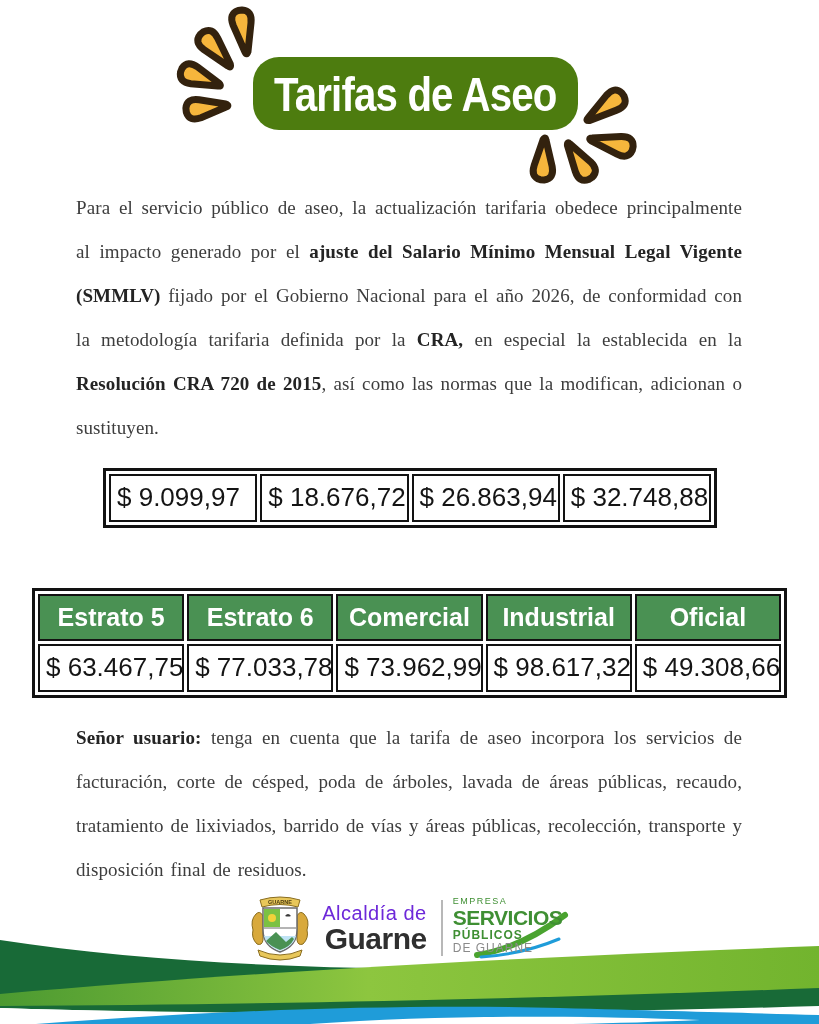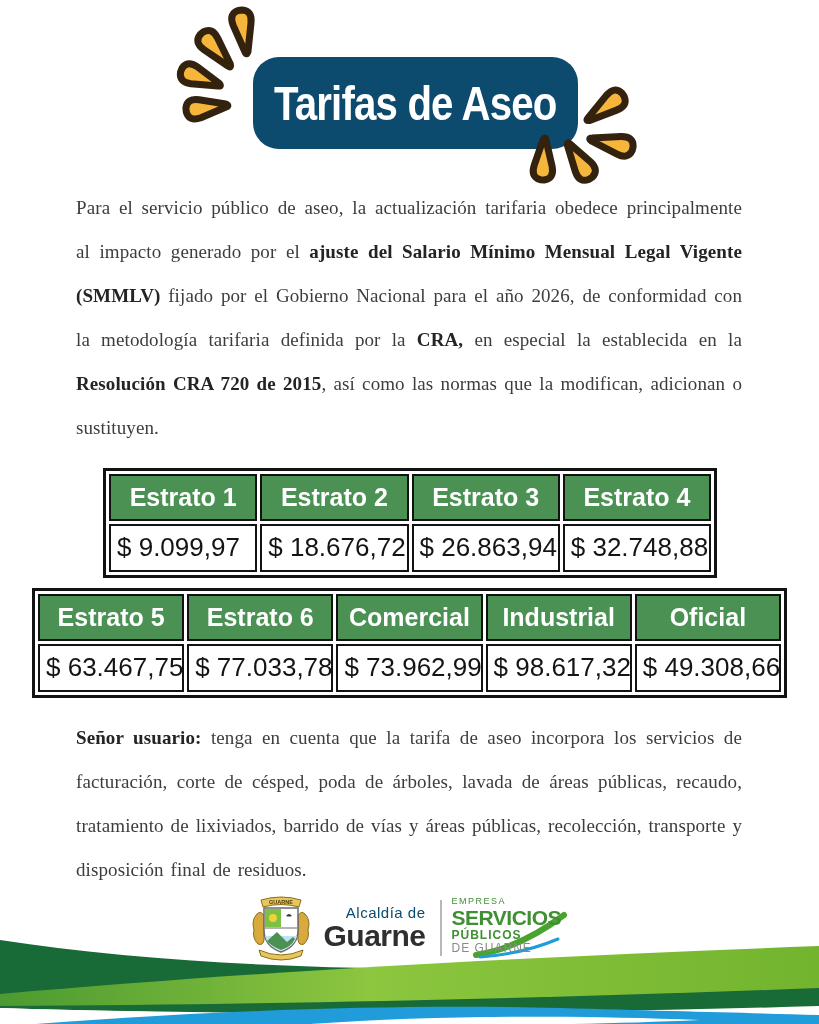--- a/index.html
+++ b/index.html
@@ -5,22 +5,22 @@
   * { margin:0; padding:0; box-sizing:border-box; }
   html,body { background:#e8e8e8; }
   .page {
     position:relative; width:819px; height:1024px; margin:0 auto;
     background:#ffffff; overflow:hidden;
     font-family:"Liberation Sans", sans-serif;
   }
 
   
   .banner {
-    position:absolute; left:253px; top:57px; width:325px; height:92px;
-    background:#0c4a6e; border-radius:26px;
+    position:absolute; left:253px; top:57px; width:325px; height:73px;
+    background:#4d7c0f; border-radius:26px;
     display:flex; align-items:center; justify-content:center;
   }
   .banner-text {
     color:#ffffff; font-weight:bold; font-size:49px; letter-spacing:-1px;
     display:inline-block; transform:scaleX(0.82); white-space:nowrap;
   }
   .burst { position:absolute; overflow:visible; }
   .burst-left  { left:183px; top:8px;  width:118px; height:116px; }
   .burst-right { left:512px; top:78px; width:142px; height:112px; }
 
@@ -51,21 +51,21 @@
     white-space:nowrap;
   }
 
   
   .footer-logos {
     position:absolute; left:0; top:891px; width:819px; height:74px;
     display:flex; align-items:center; justify-content:center; gap:10px;
   }
   .crest { width:64px; height:68px; }
   .alcaldia-wordmark { text-align:right; line-height:1; margin-right:4px; }
-  .alcaldia-line1 { font-size:15px; color:#0c4a6e; letter-spacing:0.5px; }
+  .alcaldia-line1 { font-size:20px; color:#6d28d9; letter-spacing:0.5px; }
   .alcaldia-line2 { font-size:30px; font-weight:bold; color:#2f2f2f; letter-spacing:-0.5px; margin-top:1px; }
   .logo-divider { width:2px; height:56px; background:#b8b8b8; }
   .servicios-logo { position:relative; width:118px; height:62px; }
   .servicios-swoosh { position:absolute; left:18px; top:14px; width:100px; height:48px; }
   .servicios-text { position:relative; line-height:1; }
   .empresa-line0 { font-size:9px;  font-weight:normal; color:#3f8f33; letter-spacing:1.5px; }
   .empresa-line1 { font-size:21px; font-weight:bold; color:#3f8f33; letter-spacing:-0.5px; margin-top:1px; }
   .empresa-line2 { font-size:12px; font-weight:bold; color:#3f8f33; letter-spacing:1px; margin-top:1px; }
   .empresa-line3 { font-size:12px;  color:#8a8a8a; letter-spacing:1px; margin-top:1px; }
 
@@ -96,26 +96,20 @@
       <path transform="translate(80,60) rotate(103)" d="M0,0 L-8,-28 Q-11,-40 -1,-42 L3,-42 Q13,-40 10,-28 L3,0 Q1,4 0,0 Z"></path>
       <path transform="translate(58,66) rotate(148)" d="M0,0 L-8,-26 Q-11,-38 -1,-40 L3,-40 Q13,-38 10,-26 L3,0 Q1,4 0,0 Z"></path>
       <path transform="translate(34,62) rotate(184)" d="M0,0 L-8,-26 Q-11,-38 -1,-40 L3,-40 Q13,-38 10,-26 L3,0 Q1,4 0,0 Z"></path>
     </g>
   </svg>
 
   <p class="para para-intro"><span>Para el servicio público de aseo, la actualización tarifaria obedece principalmente al impacto generado por el </span><b>ajuste del Salario Mínimo Mensual Legal Vigente (SMMLV)</b><span> fijado por el Gobierno Nacional para el año 2026, de conformidad con la metodología tarifaria definida por la </span><b>CRA,</b><span> en especial la establecida en la </span><b>Resolución CRA 720 de 2015</b><span>, así como las normas que la modifican, adicionan o sustituyen.</span></p>
 
   <table class="tariff tariff-1">
     <tbody>
-        <tr>
-      <th>Estrato 1</th>
-      <th>Estrato 2</th>
-      <th>Estrato 3</th>
-      <th>Estrato 4</th>
-    </tr>
     <tr>
       <td>$ 9.099,97</td>
       <td>$ 18.676,72</td>
       <td>$ 26.863,94</td>
       <td>$ 32.748,88</td>
     </tr>
   </tbody>
     </table>
 
   <table class="tariff tariff-2">

